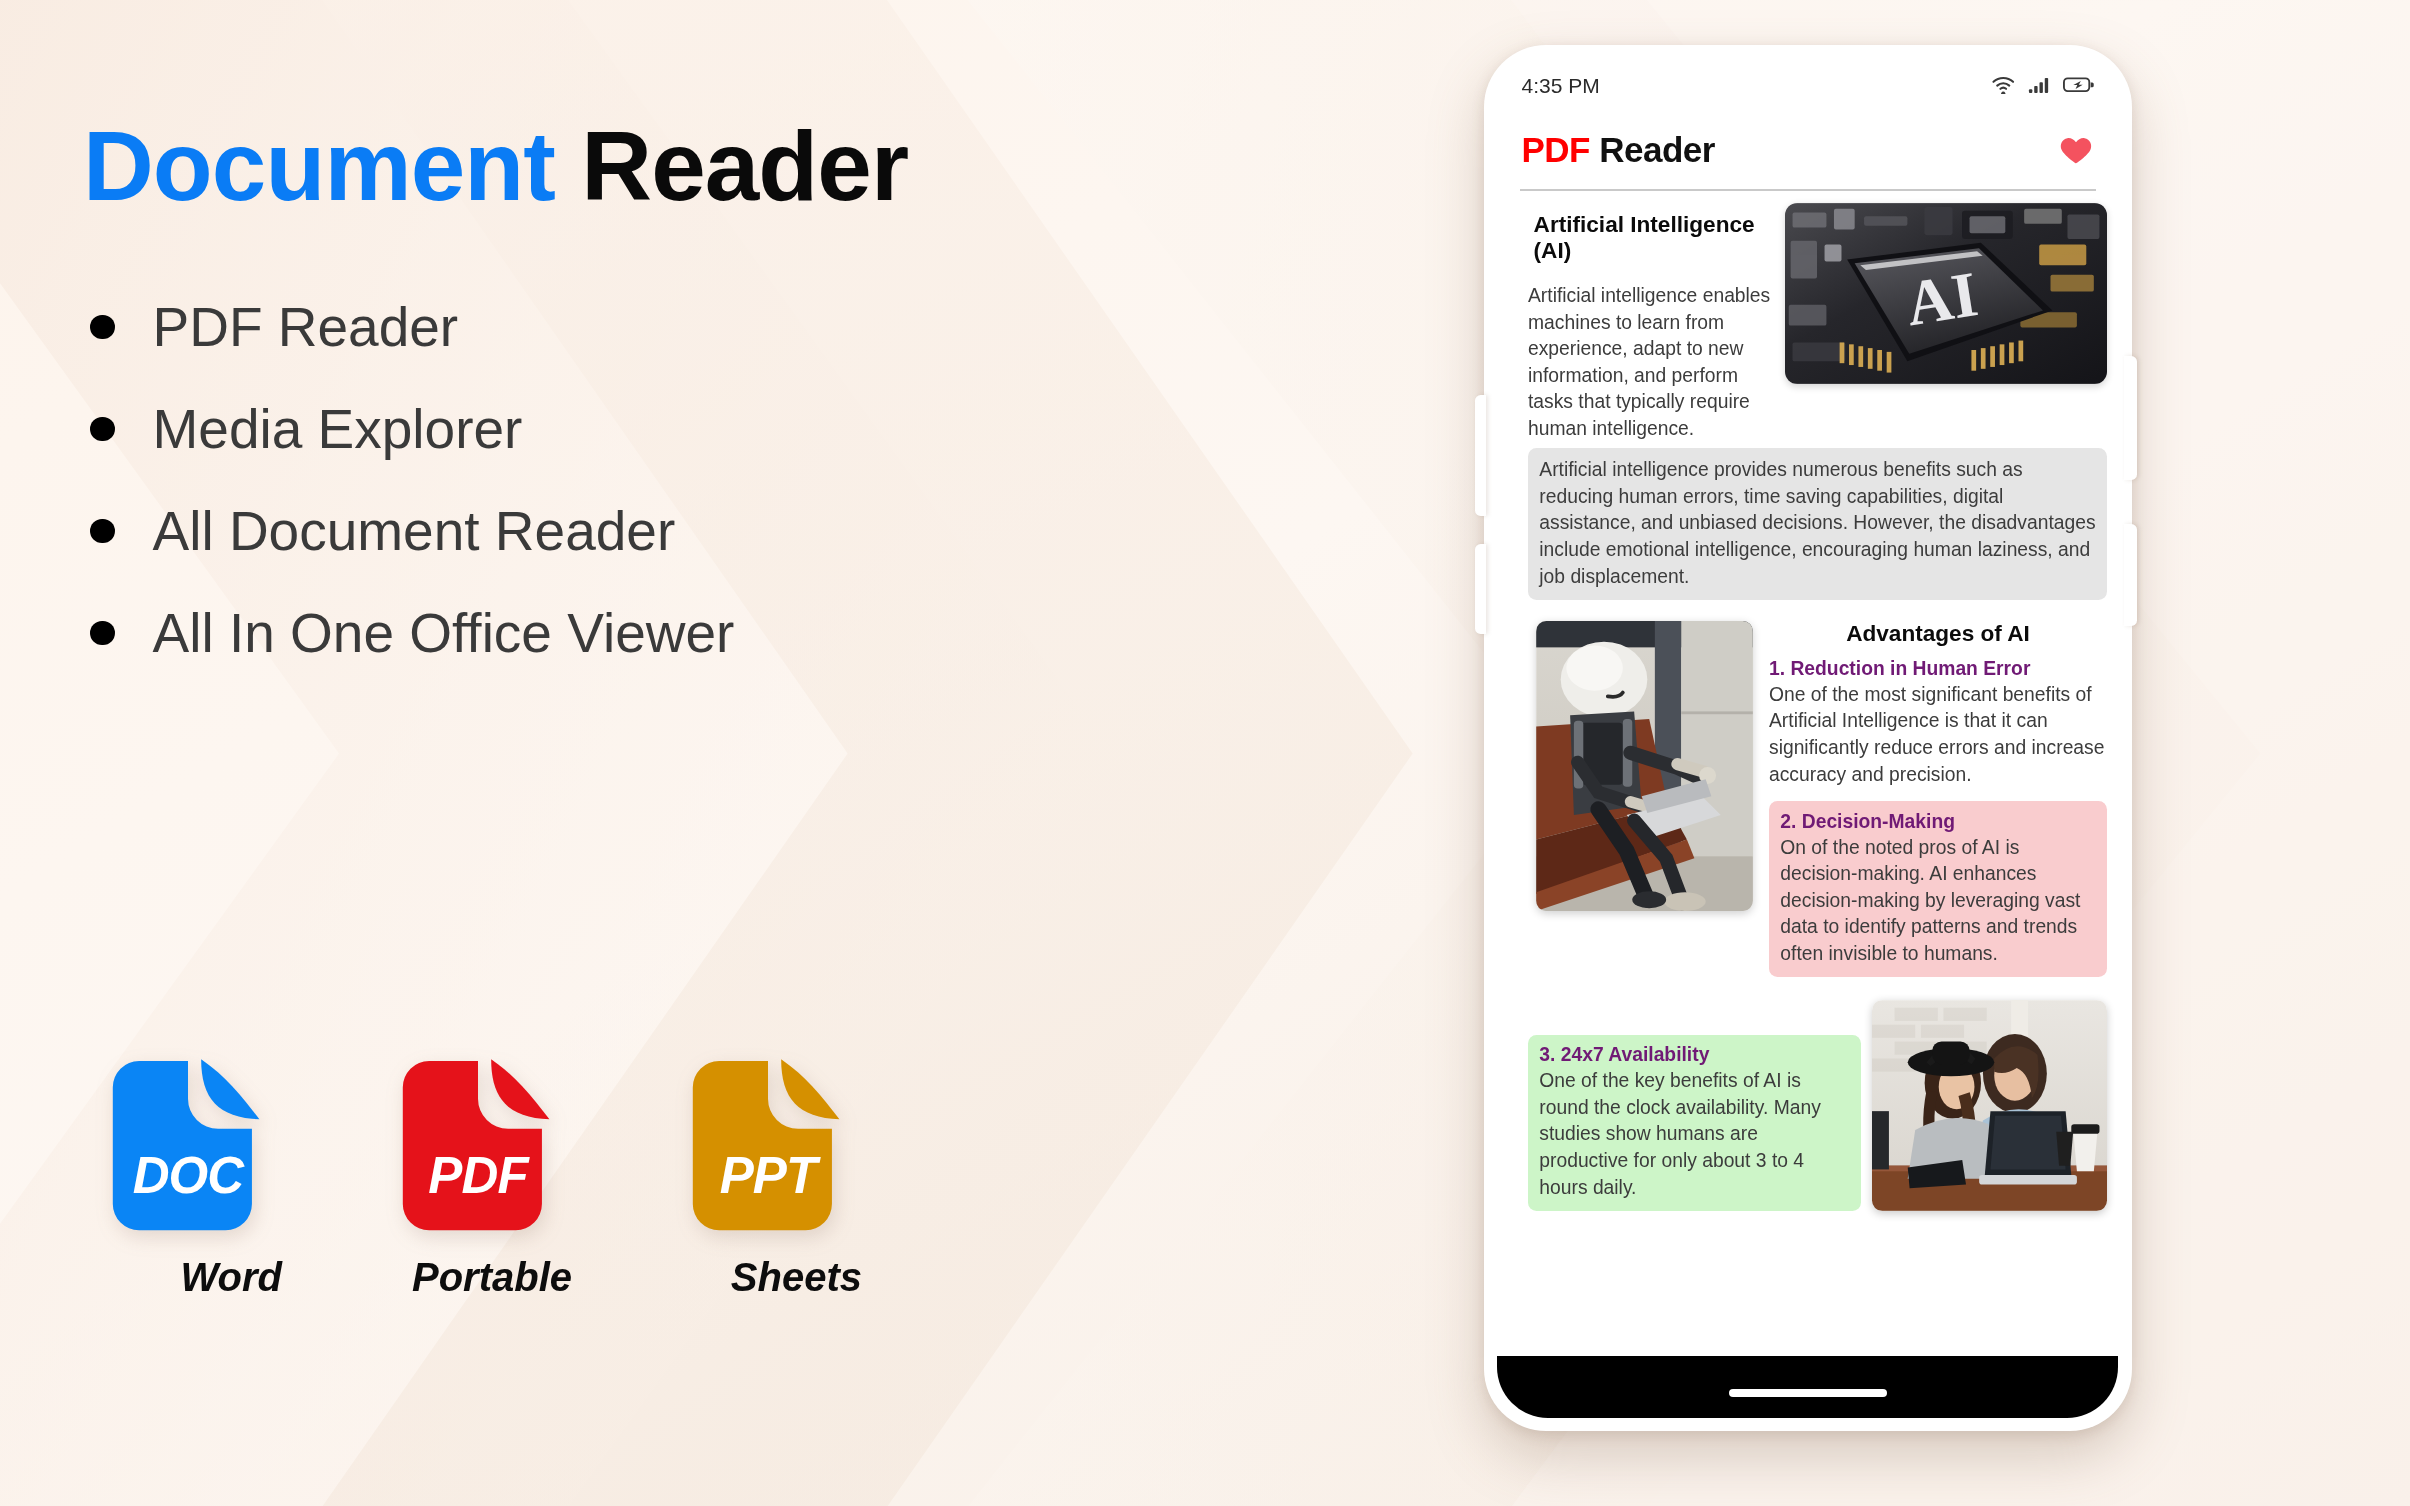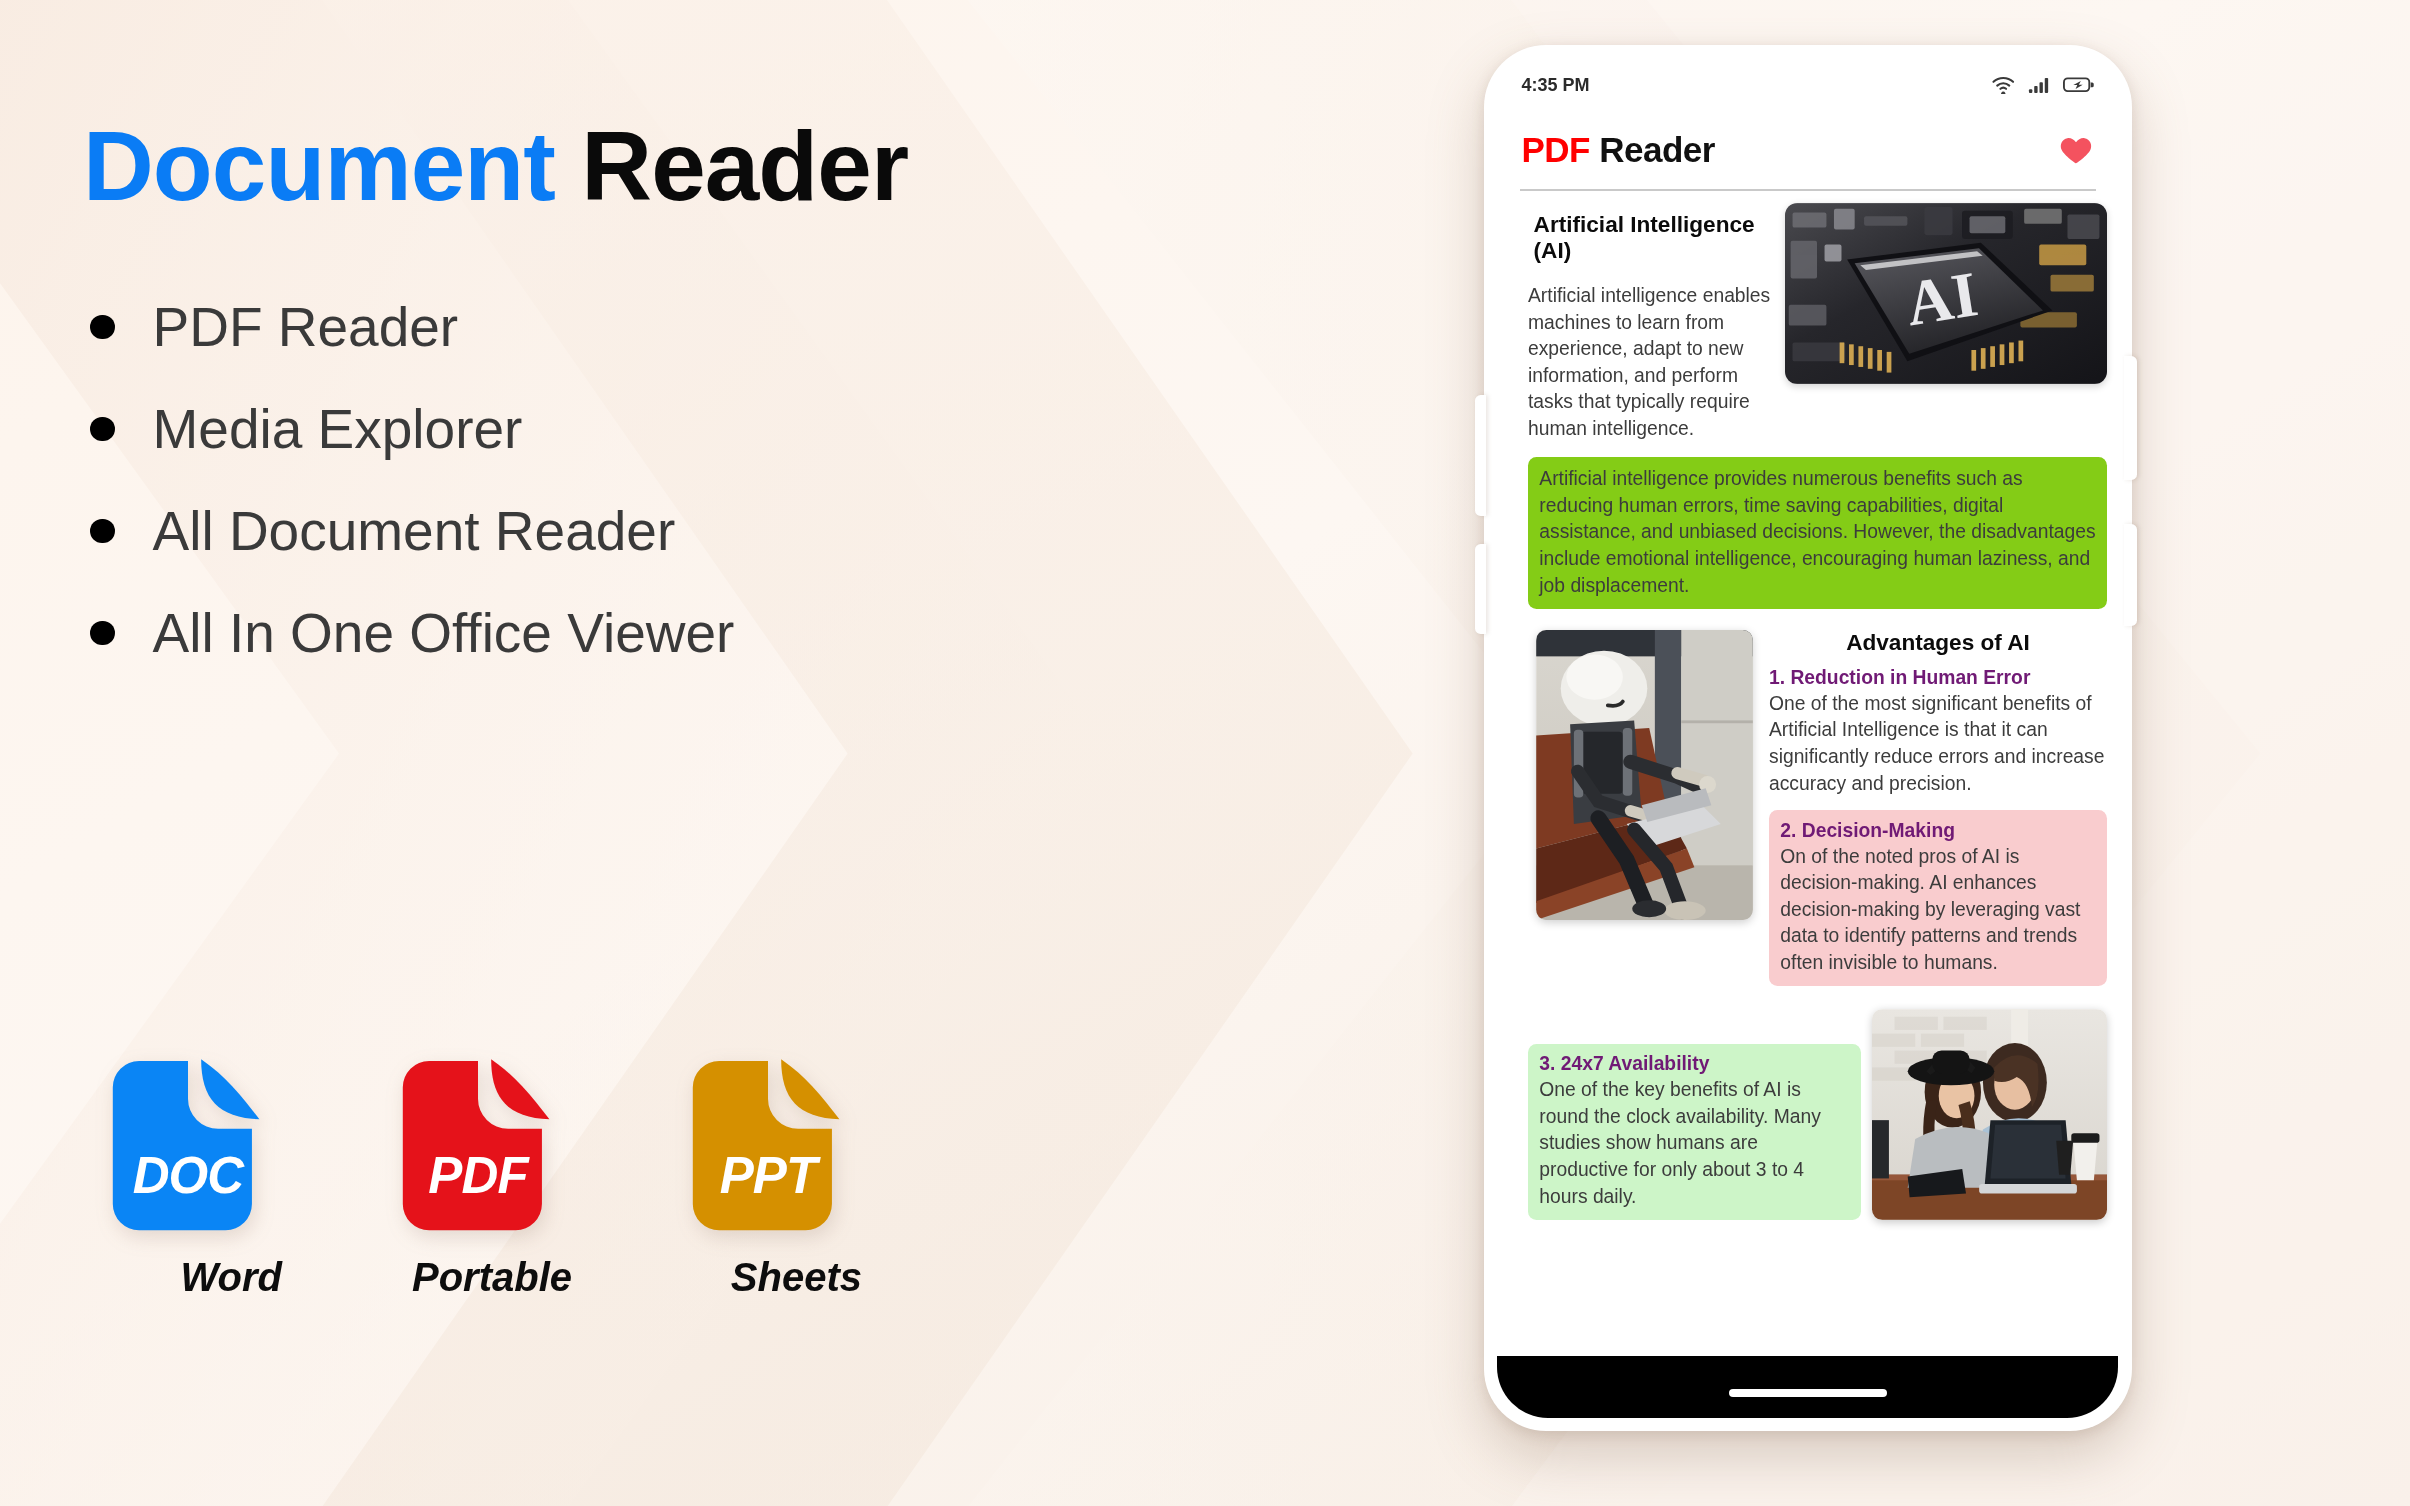--- a/index.html
+++ b/index.html
@@ -47,21 +47,21 @@
   .sb2{left:2124px;top:524px;width:13px;height:102px;border-radius:0 5.6px 5.6px 0;}
   .sb-left{left:1475px;top:395px;width:11.3px;height:121px;border-radius:5.6px 0 0 5.6px;background:#fff;}
   .sb-left2{left:1475px;top:544px;width:11.3px;height:90px;border-radius:5.6px 0 0 5.6px;background:#fff;}
 
   .screen{position:absolute;left:1497px;top:58px;width:621px;height:1360px;
           border-radius:51px;background:#fff;overflow:hidden;}
 
   .statusbar{position:absolute;left:0;top:0;width:621px;height:55px;
              display:flex;align-items:center;justify-content:space-between;
              padding:0 24.5px;box-sizing:border-box;}
-  .clock{font-size:18px;font-weight:bold;color:#2b2b2b;}
+  .clock{font-size:21px;font-weight:normal;color:#2b2b2b;}
   .sysicons{display:flex;align-items:center;gap:12.2px;}
 
   .appbar{position:absolute;left:0;top:56px;width:621px;height:72px;
           display:flex;align-items:center;justify-content:space-between;
           padding:0 24.5px;box-sizing:border-box;}
   .appname{font-size:35px;font-weight:bold;letter-spacing:-0.5px;}
   .appname .red{color:#ff0000;}
   .appname .dk{color:#111;}
   .heart{width:36px;height:36px;}
 
@@ -72,21 +72,21 @@
 
   .sec-title{font-size:22.6px;font-weight:bold;color:#0b0b0b;margin:7.5px 0 0 5.6px;}
   .body-text{font-size:19.3px;line-height:1.38;color:#3c3c3c;}
 
   .row1{display:flex;gap:13px;margin-top:9.4px;}
   .row1 .col-l{width:260px;}
   .chip-img{width:322px;height:181px;border-radius:12.2px;overflow:hidden;flex:none;
             box-shadow:0 2.8px 7.5px rgba(0,0,0,.16);margin-top:-1.9px;}
 
   .hl{border-radius:8.5px;padding:9.4px 11.3px;box-sizing:border-box;}
-  .hl-yellow{background:#84cc16;margin-top:14px;}
+  .hl-yellow{background:#e5e5e5;margin-top:5px;}
   .hl-pink{background:#f9ccce;}
   .hl-green{background:#cdf5c8;}
 
   .row2{display:flex;gap:16px;margin-top:21px;padding-left:8px;}
   .robot-img{width:217px;height:290px;border-radius:10.4px;overflow:hidden;flex:none;
              box-shadow:0 2.8px 8.5px rgba(0,0,0,.18);}
   .row2 .col-r{flex:1;}
   .adv-head{font-size:22.6px;font-weight:bold;color:#0b0b0b;text-align:center;margin-bottom:11.3px;}
   .sub-head{font-size:19.3px;font-weight:bold;color:#701a75;margin-bottom:1.9px;}
 

